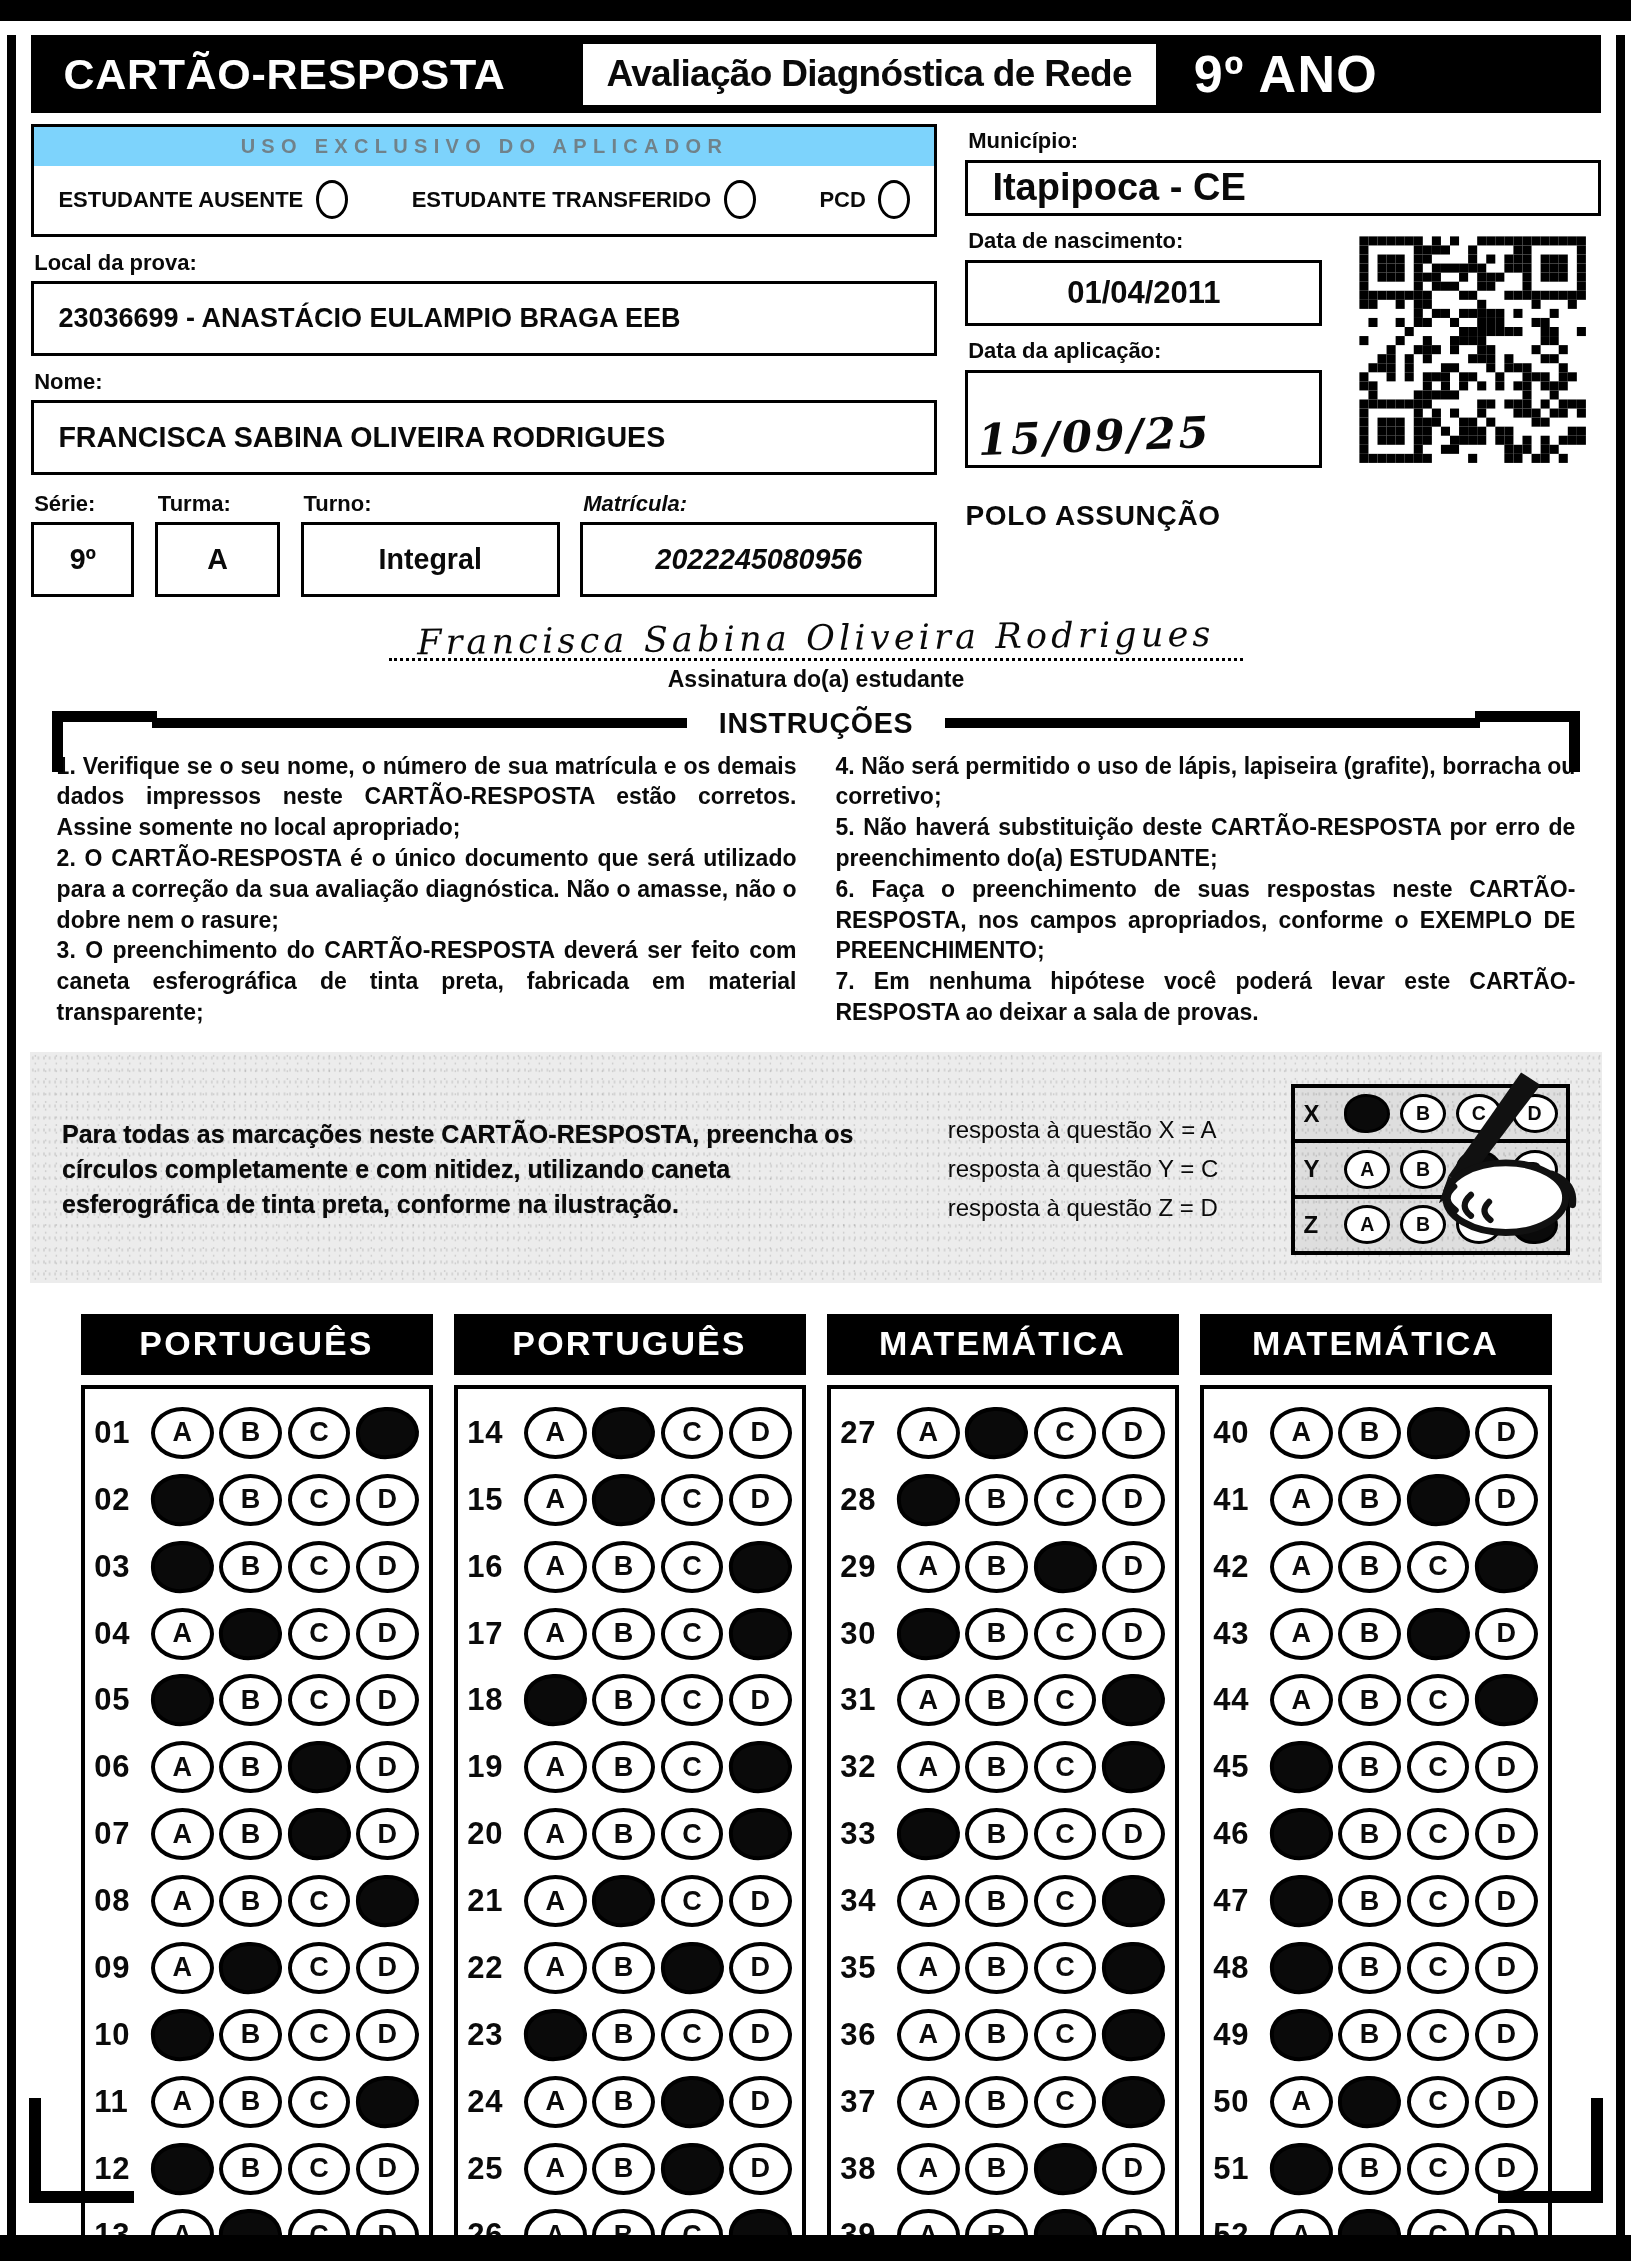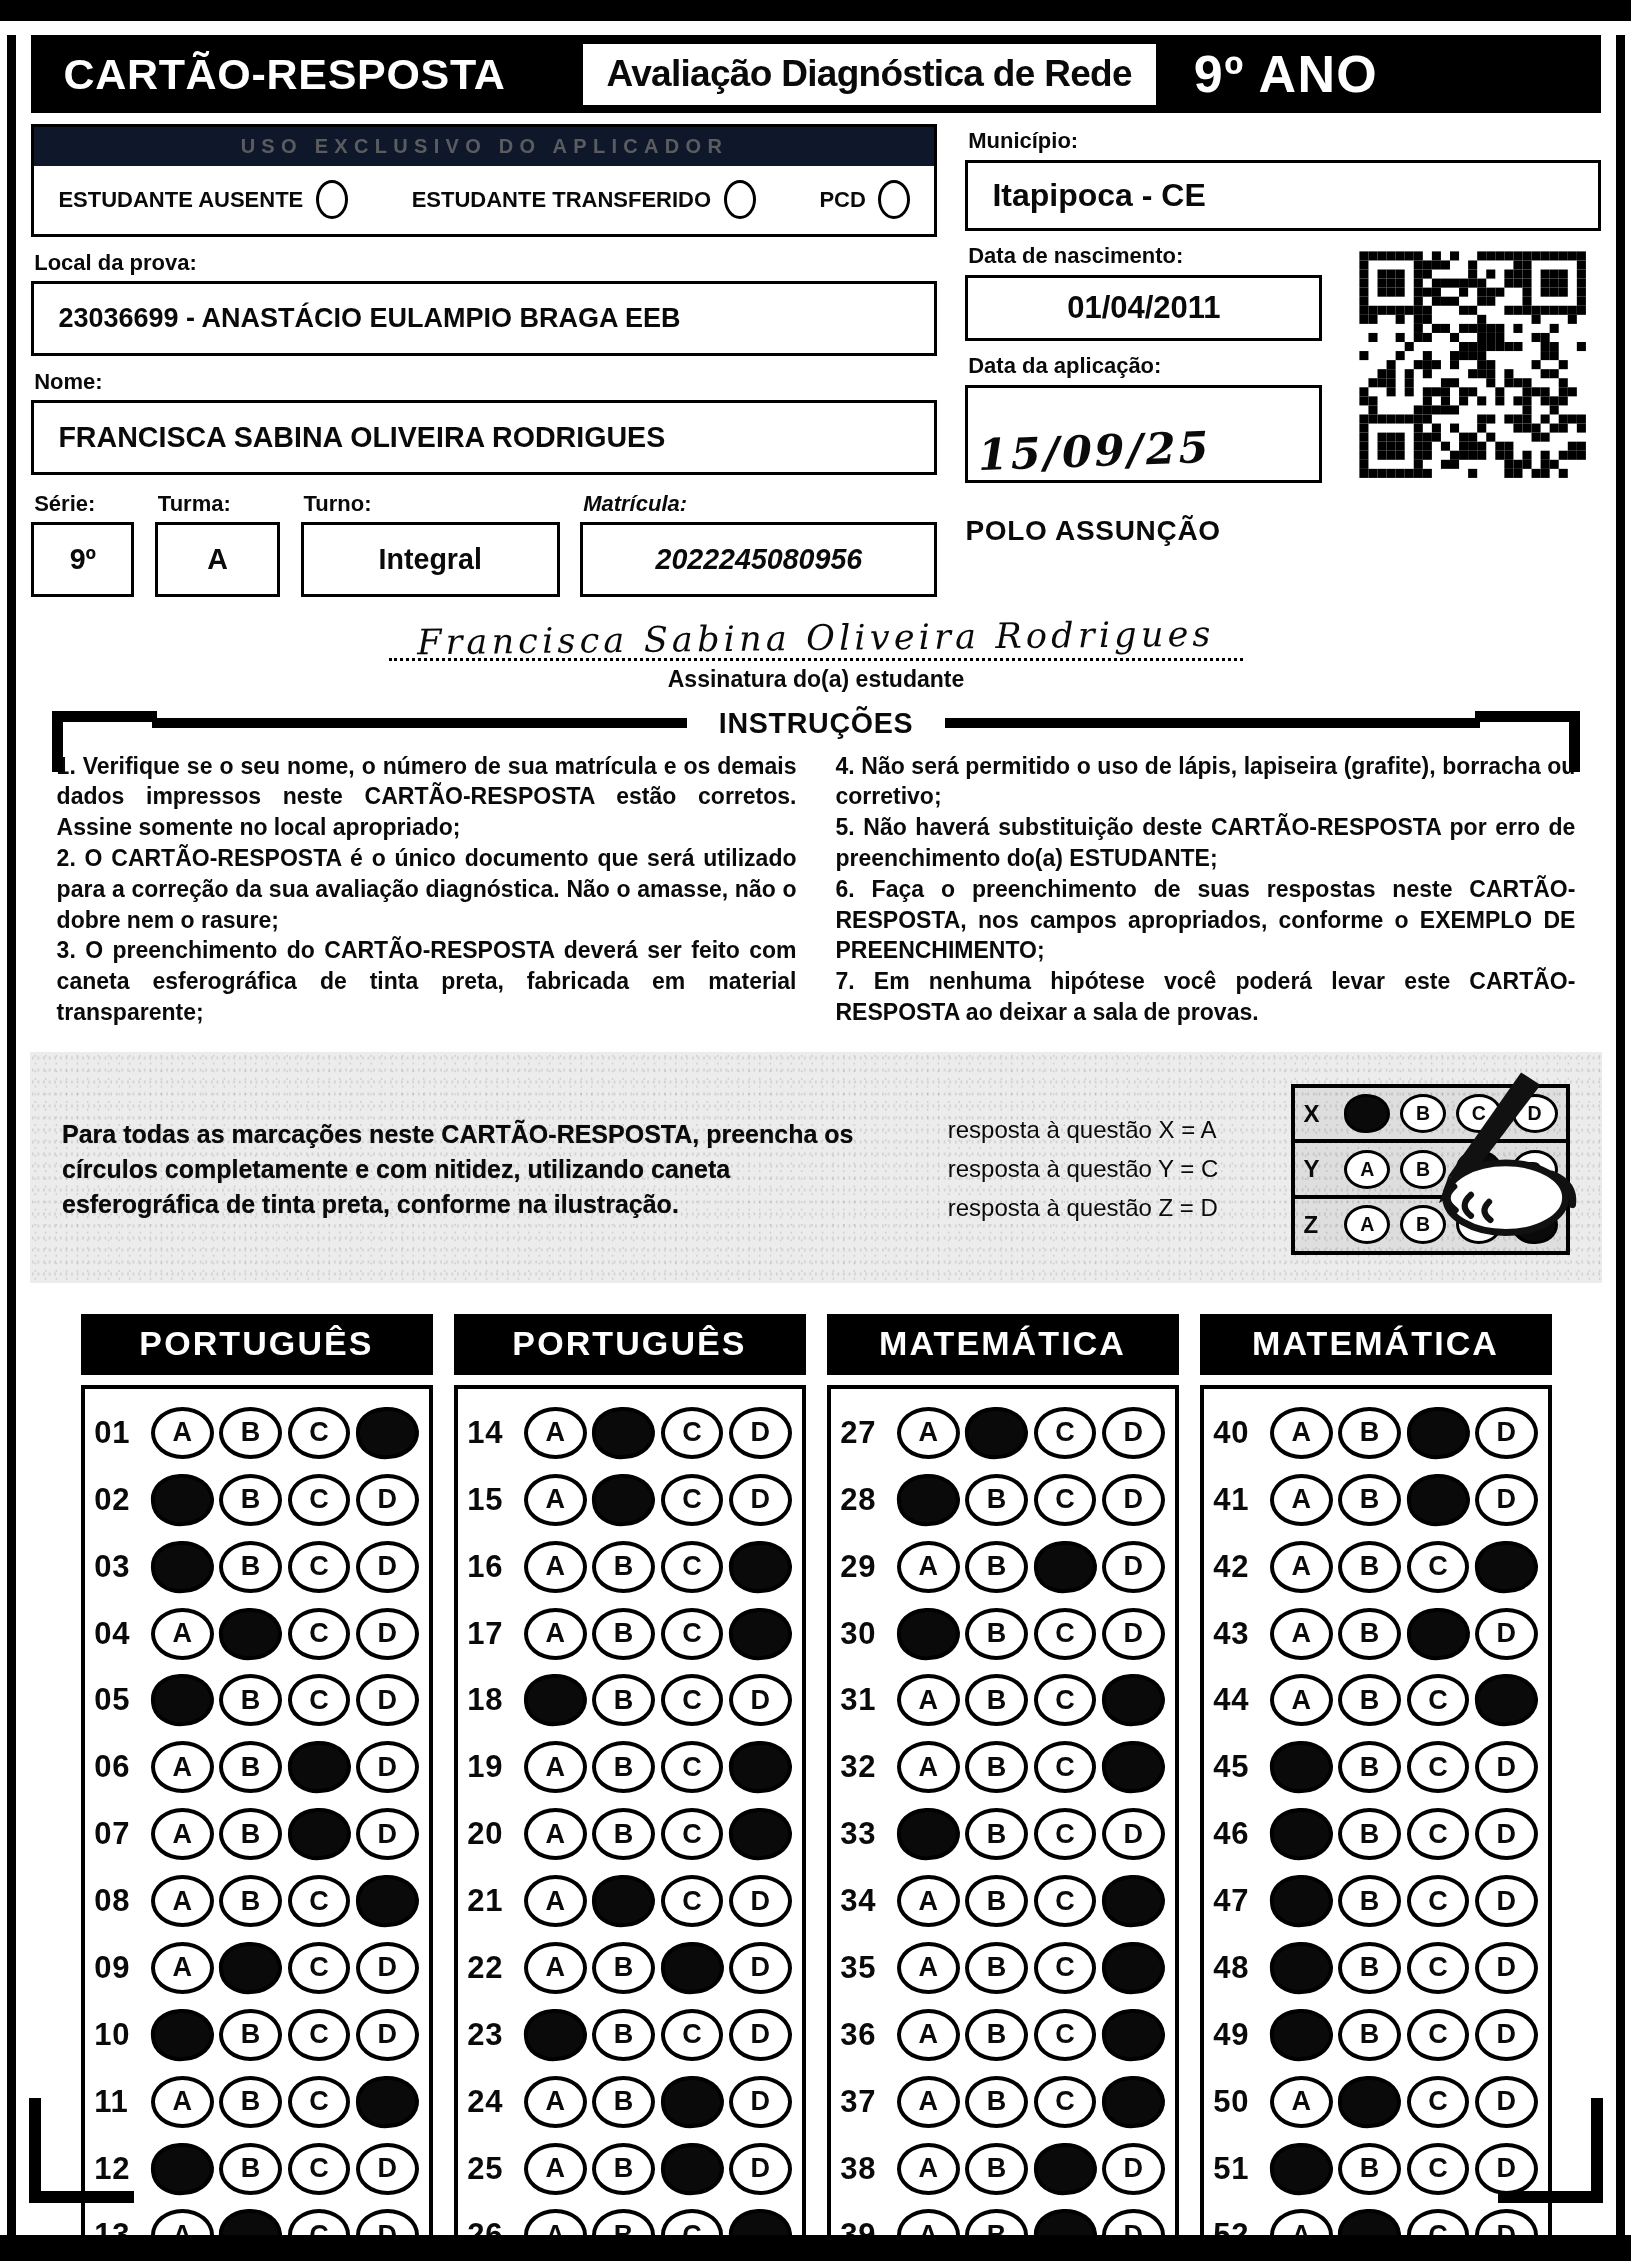--- a/index.html
+++ b/index.html
@@ -19,37 +19,37 @@
                padding:0 24px; margin-right:38px; }
   .hb-sub { font-size:37px; font-weight:bold; letter-spacing:-0.7px; }
   .hb-grade { color:#fff; font-size:52px; font-weight:bold; letter-spacing:1.4px; }
 
   
   .info { display:flex; gap:28px; margin:11px 5.6px 0; }
   .info-left { width:906px; flex:0 0 auto; }
   .info-right { flex:1; }
 
   .apl-box { border:3.5px solid #000; }
-  .apl-bar { background:#0f172a; height:39px; display:flex; align-items:center; justify-content:center; }
+  .apl-bar { background:#7dd3fc; height:39px; display:flex; align-items:center; justify-content:center; }
   .apl-bar-text { color:#6e6e6e; font-size:20px; font-weight:bold; letter-spacing:6.3px;
                   opacity:.8; filter:blur(0.5px); }
   .apl-row { display:flex; align-items:center; justify-content:space-between; padding:14px 24px 15.3px; }
   .apl-opt { display:flex; align-items:center; gap:12.5px; }
   .apl-opt-label { font-size:22px; font-weight:bold; }
   .oval { width:32px; height:39px; border:3.5px solid #000; border-radius:50%; background:#fff; }
 
   .f-label { display:block; font-size:22px; font-weight:bold; margin:12.5px 2.8px 5.6px; }
   .field-box { border:3.5px solid #000; background:#fff; display:flex; align-items:center;
                padding-left:24px; font-size:28.6px; font-weight:bold; height:75px; }
 
   .serie-row { display:flex; justify-content:space-between; margin-top:2.8px; }
   .sg-serie { width:103px; } .sg-turma { width:125px; } .sg-turno { width:259px; } .sg-matric { width:357px;font-style:italic; }
   .serie-row .field-box { justify-content:center; padding-left:0; }
 
-  .municipio { height:71px; font-size:32px;text-align:right; }
+  .municipio { height:56px; font-size:38px;text-align:right; }
   .right-row { display:flex; }
   .right-stack { width:357px; }
   .nasc { height:66px; justify-content:center; padding-left:0; font-size:31px; }
   .aplic { height:98px; padding-left:9.8px; align-items:flex-end; }
   .hand { font-family:"DejaVu Serif", serif; font-style:italic; font-weight:bold;
           font-size:43px; transform:rotate(-2deg); letter-spacing:2.8px; padding-bottom:4.2px; }
   .polo { font-size:28px; font-weight:bold; margin-top:32px; letter-spacing:0.7px; }
   .qr-wrap { margin-left:auto; margin-top:19.5px; margin-right:12.5px; }
 
   

